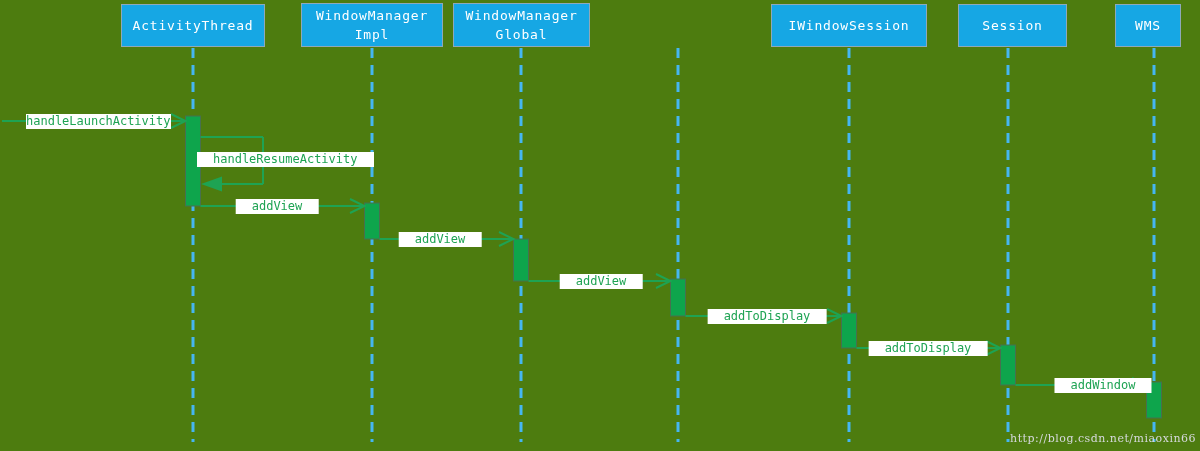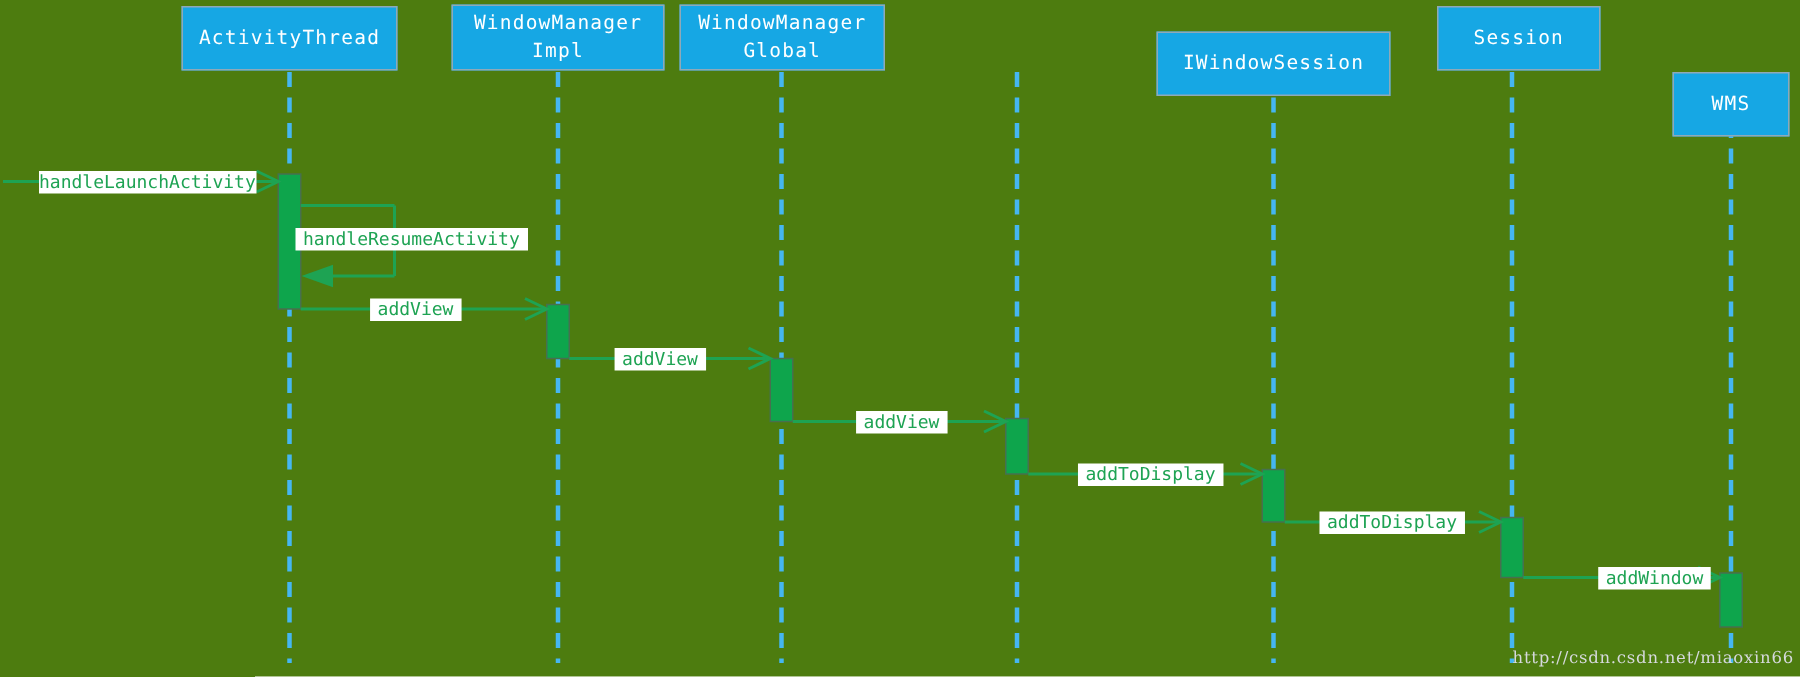--- a/index.html
+++ b/index.html
@@ -3,21 +3,21 @@
 <meta charset="utf-8">
 <style>
   html,body{margin:0;padding:0;background:#fff;}
   .diagram{position:relative;width:1200px;height:451px;background:#4d7c0f;overflow:hidden;
            font-family:"DejaVu Sans Mono","Liberation Mono",monospace;}
   .actor{position:absolute;background:#16a7e4;border:1px solid #8fa9b8;box-sizing:border-box;
          display:flex;align-items:center;justify-content:center;color:#ffffff;
          font-size:13px;letter-spacing:0.8px;line-height:19px;text-align:center;}
   .actor-label{white-space:pre-line;}
   .msg-label{position:absolute;color:#1ea353;font-size:12px;line-height:15px;
-             background:#ffffff;padding:0 5px;white-space:nowrap;}
+             background:#ffffff;padding:0 16px;white-space:nowrap;}
   .centered{transform:translateX(-50%);}
   .watermark{position:absolute;top:432px;right:4px;color:#d6d9dd;font-size:11px;
              letter-spacing:0.5px;font-family:"DejaVu Serif","Liberation Serif",serif;}
   svg{position:absolute;left:0;top:0;}
 </style>
 </head>
 <body>
 
 <div class="diagram">
 
@@ -70,34 +70,34 @@
     <span class="actor-label">ActivityThread</span>
   </div>
   <div class="actor" style="left:301px;top:3px;width:142px;height:44px;">
     <span class="actor-label">WindowManager
 Impl</span>
   </div>
   <div class="actor" style="left:453px;top:3px;width:137px;height:44px;">
     <span class="actor-label">WindowManager
 Global</span>
   </div>
-  <div class="actor" style="left:771px;top:4px;width:156px;height:43px;margin-top:17px;">
+  <div class="actor" style="left:771px;top:4px;width:156px;height:43px;">
     <span class="actor-label">IWindowSession</span>
   </div>
   <div class="actor" style="left:958px;top:4px;width:109px;height:43px;">
     <span class="actor-label">Session</span>
   </div>
-  <div class="actor" style="left:1115px;top:4px;width:78px;height:43px;margin-top:44px;">
+  <div class="actor" style="left:1115px;top:4px;width:66px;height:43px;">
     <span class="actor-label">WMS</span>
   </div>
 
   <div class="msg-label" style="left:26px;top:114px;padding:0;">handleLaunchActivity</div>
   <div class="msg-label" style="left:197px;top:152px;">handleResumeActivity</div>
   <div class="msg-label centered" style="left:277px;top:199px;">addView</div>
   <div class="msg-label centered" style="left:440px;top:232px;">addView</div>
   <div class="msg-label centered" style="left:601px;top:274px;">addView</div>
   <div class="msg-label centered" style="left:767px;top:309px;">addToDisplay</div>
   <div class="msg-label centered" style="left:928px;top:341px;">addToDisplay</div>
   <div class="msg-label centered" style="left:1103px;top:378px;">addWindow</div>
 
-  <div class="watermark">http://csdn.csdn.net/miaoxin66</div>
+  <div class="watermark">http://blog.csdn.net/miaoxin66</div>
 
 </div>
 
 </body></html>

